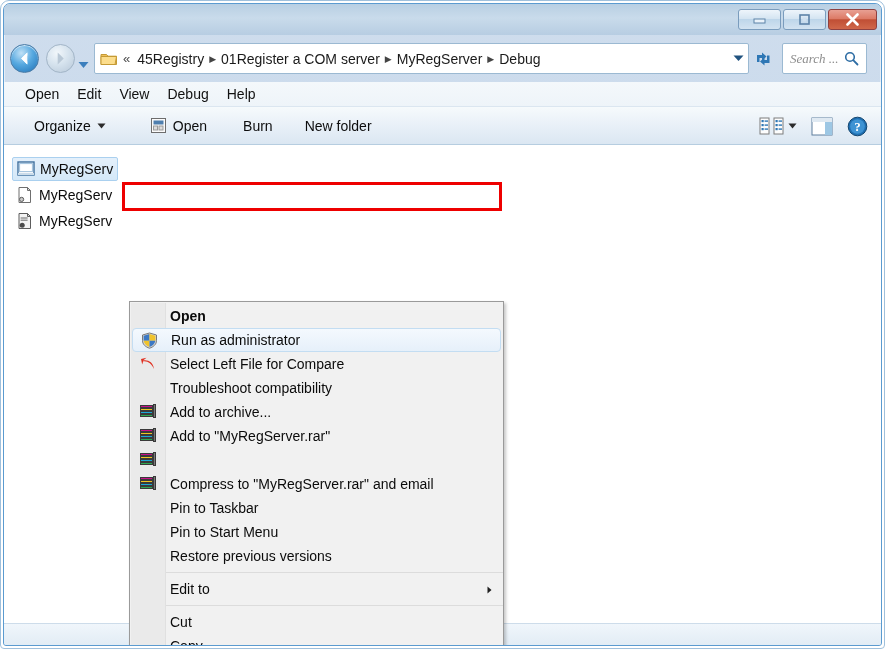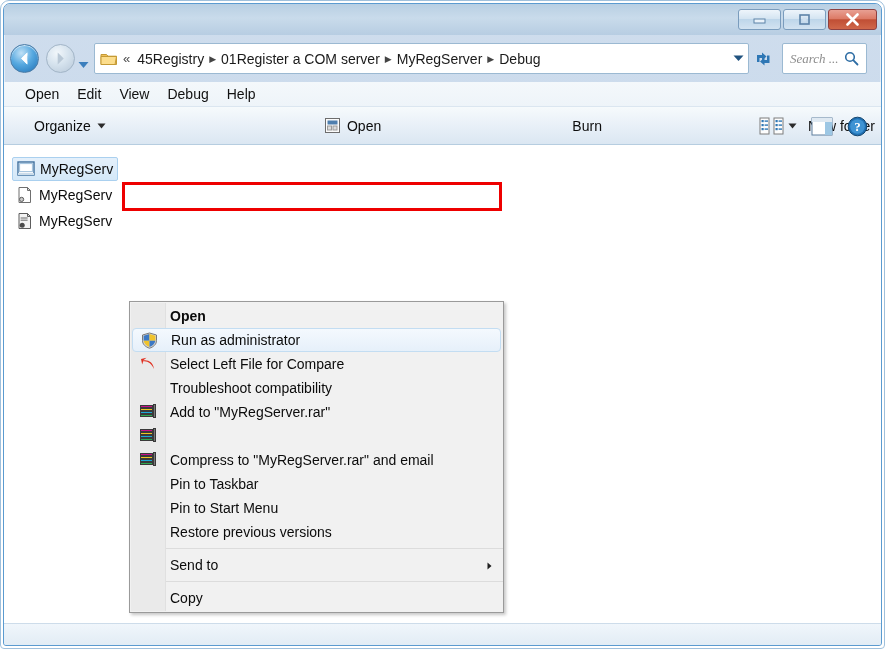--- a/index.html
+++ b/index.html
@@ -129,29 +129,29 @@
   }
   .menubar-item {
     font-size: 14px; color: #111; padding: 2px 9px; cursor: default;
   }
 
   
   #toolbar {
     position: absolute; left: 0; top: 103px; width: 879px; height: 38px;
     background: linear-gradient(to bottom, #f6fafc 0%, #e7eff7 55%, #dbe7f2 100%);
     border-bottom: 1px solid #b6cde0;
-    display: flex; align-items: center; justify-content: space-between;
+    display: flex; align-items: center;
   }
   .tb-item {
     display: flex; align-items: center; gap: 6px;
     font-size: 14px; color: #0d0d0d; padding: 4px 8px; cursor: default;
   }
   #tb-organize { margin-left: 22px; }
   #tb-open { margin-left: 28px; }
-  #tb-burn { margin-left: 1px; }
+  #tb-burn { margin-left: 20px; }
   #tb-newfolder { margin-left: 16px; }
   .tb-caret { width: 9px; height: 6px; }
   #tb-right {
     position: absolute; right: 10px; top: 0; height: 38px;
     display: flex; align-items: center; gap: 4px;
   }
   .tb-icon-btn {
     display: flex; align-items: center; gap: 3px;
     padding: 4px 5px; cursor: default;
   }
@@ -487,20 +487,32 @@
           </svg>
         </span>
         <span class="ctx-label">Select Left File for Compare</span>
       </div>
 
       <div class="ctx-item">
         <span class="ctx-ico"></span>
         <span class="ctx-label">Troubleshoot compatibility</span>
       </div>
 
+      <div class="ctx-item">
+        <span class="ctx-ico">
+          <span class="rar">
+              <i></i>
+              <i></i>
+              <i></i>
+              <i></i>
+              <b></b>
+            </span>
+        </span>
+        <span class="ctx-label">Add to archive...</span>
+      </div>
 
       <div class="ctx-item">
         <span class="ctx-ico">
           <span class="rar">
               <i></i>
               <i></i>
               <i></i>
               <i></i>
               <b></b>
             </span>
@@ -545,30 +557,34 @@
 
       <div class="ctx-item">
         <span class="ctx-ico"></span>
         <span class="ctx-label">Restore previous versions</span>
       </div>
 
       <div class="ctx-sep"></div>
 
       <div class="ctx-item">
         <span class="ctx-ico"></span>
-        <span class="ctx-label">Send to</span>
+        <span class="ctx-label">Edit to</span>
         <svg class="ctx-submenu-arrow" viewBox="0 0 5 8">
           <path d="M0.5 0.5 L4.5 4 L0.5 7.5 Z" fill="#1f1f1f"></path>
         </svg>
       </div>
 
       <div class="ctx-sep"></div>
 
       <div class="ctx-item">
         <span class="ctx-ico"></span>
+        <span class="ctx-label">Cut</span>
+      </div>
+      <div class="ctx-item">
+        <span class="ctx-ico"></span>
         <span class="ctx-label">Copy</span>
       </div>
 
     </div>
   </div>
 
   <div id="statusstrip"></div>
 </div>
 
 <div id="redbox"></div>

